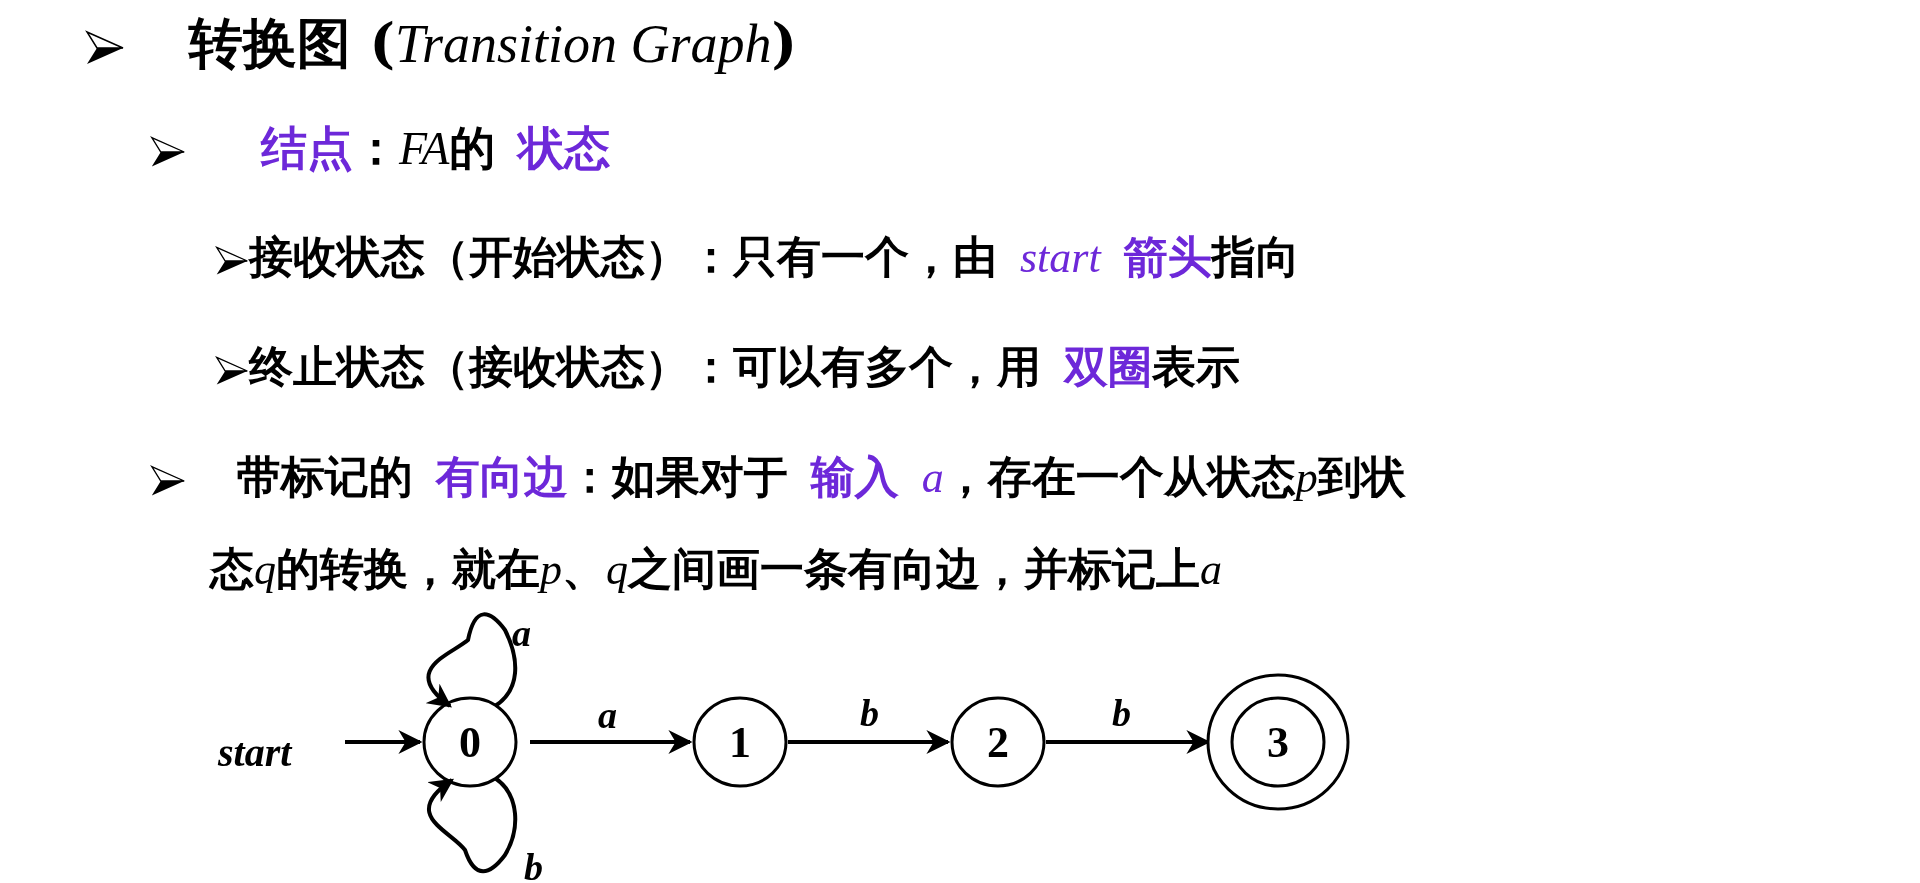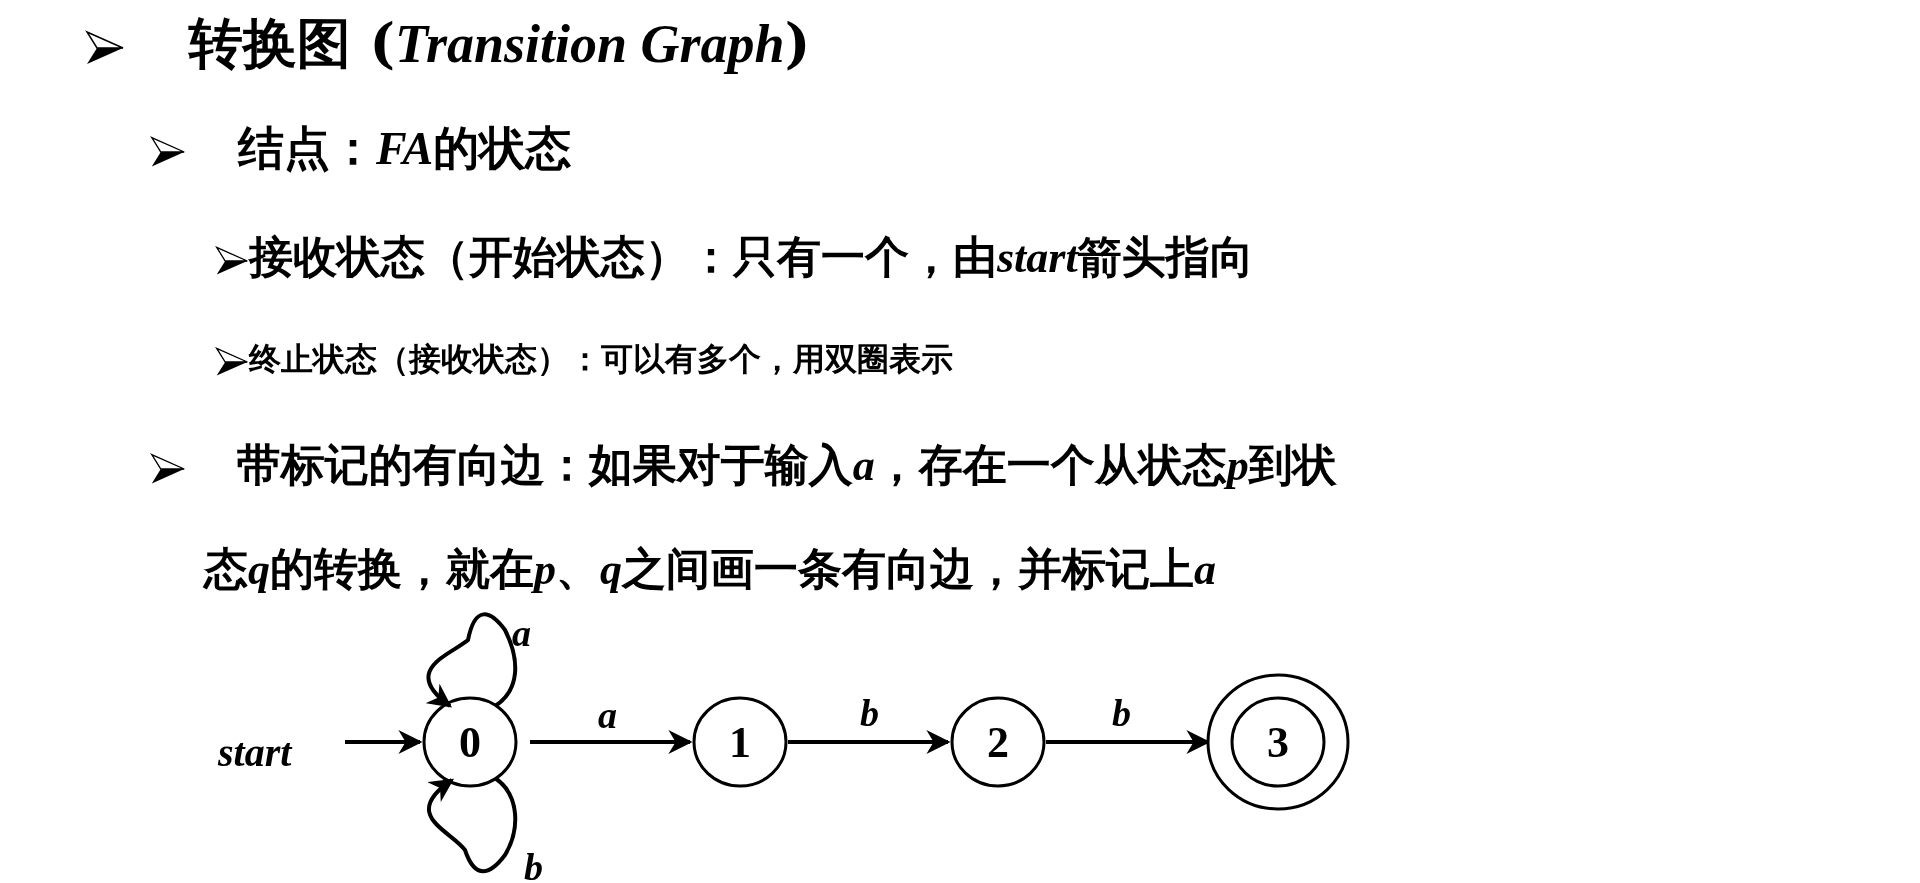--- a/index.html
+++ b/index.html
@@ -1,27 +1,27 @@
 <!DOCTYPE html>
 <html><head>
 <meta charset="utf-8">
 <style>
   html,body{margin:0;padding:0;background:#fff;}
   body{width:1920px;height:883px;position:relative;overflow:hidden;font-family:"DejaVu Serif","Liberation Serif",serif;color:#000;}
   .line{position:absolute;white-space:nowrap;font-weight:bold;}
   .bullet{display:inline-block;vertical-align:middle;}
   .red{color:#000000;}
-  .blue{color:#000000;}
-  .it{font-family:"Liberation Serif",serif;font-style:italic;font-weight:bold;}
+  .blue{color:#6d28d9;margin-left:23px;}
+  .it{font-family:"Liberation Serif",serif;font-style:italic;font-weight:normal;}
   .title{left:85px;top:8px;font-size:54px;}
   .l2{left:150px;top:118px;font-size:46px;}
   .l3{left:215px;top:228px;font-size:44px;}
-  .l4{left:215px;top:338px;font-size:32px;}
-  .l5{left:150px;top:436px;font-size:44px;}
-  .l6{left:204px;top:540px;font-size:44px;}
+  .l4{left:215px;top:338px;font-size:44px;}
+  .l5{left:150px;top:448px;font-size:44px;}
+  .l6{left:210px;top:540px;font-size:44px;}
   svg.diagram{position:absolute;left:0;top:600px;}
 </style>
 </head>
 <body>
 
 <div class="line title">
   <svg class="bullet" width="40" height="40" viewBox="0 0 40 40">
       <path d="M2 4 L38 20 L2 36 L12 20 Z" fill="#000"></path>
       <path d="M2 4 L38 20 L12 20 Z" fill="#fff" stroke="#000" stroke-width="1.5"></path>
     </svg>

